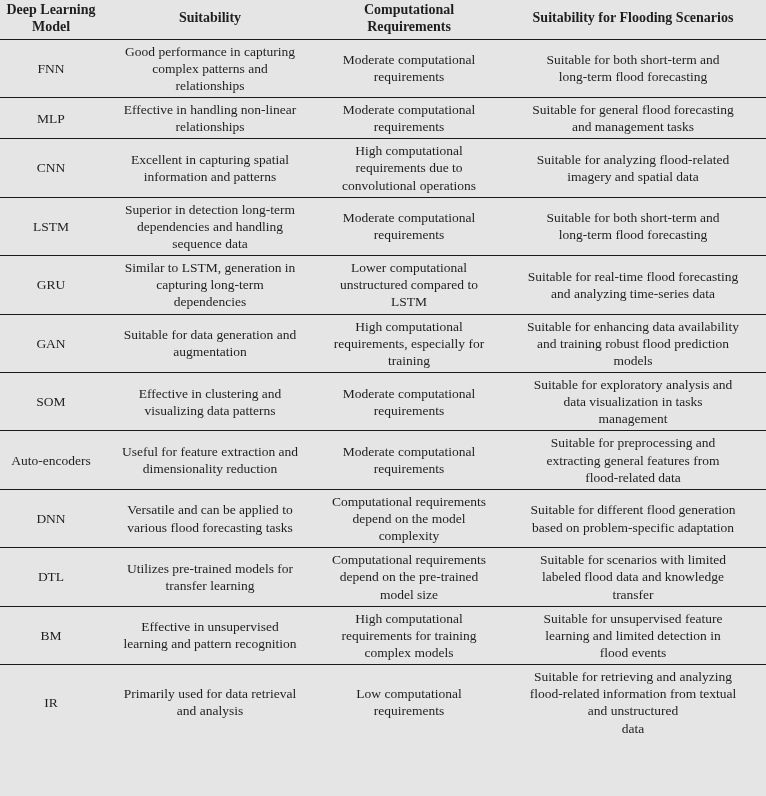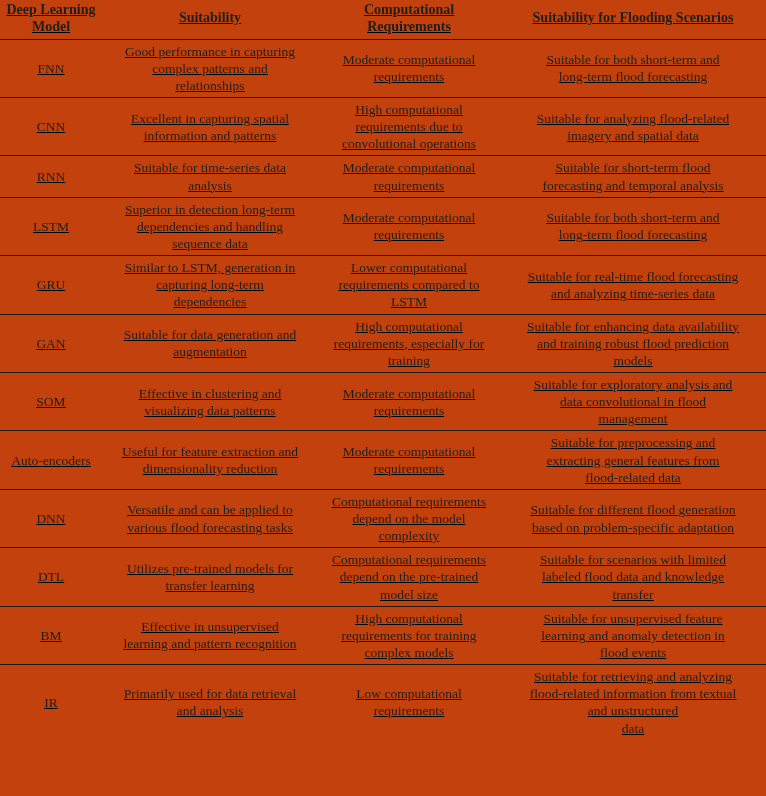--- a/index.html
+++ b/index.html
@@ -3,23 +3,22 @@
 <meta charset="utf-8">
 <style>
   html, body {
     margin: 0;
     padding: 0;
     background: #ffffff;
   }
   .page {
     width: 766px;
     min-height: 796px;
-    background: #c2410c;
+    background: #e5e5e5;
     box-sizing: border-box;
-    text-decoration: underline;
   }
   table.dl-table {
     width: 766px;
     border-collapse: collapse;
     table-layout: fixed;
     font-family: "Liberation Serif", "DejaVu Serif", serif;
     color: #1f1f1f;
   }
   col.c1 { width: 102px; }
   col.c2 { width: 216px; }
@@ -74,55 +73,55 @@
         <td>FNN</td>
         <td>Good performance in capturing
 complex patterns and
 relationships</td>
         <td>Moderate computational
 requirements</td>
         <td>Suitable for both short-term and
 long-term flood forecasting</td>
       </tr>
       <tr>
+        <td>MLP</td>
+        <td>Effective in handling non-linear
+relationships</td>
+        <td>Moderate computational
+requirements</td>
+        <td>Suitable for general flood forecasting
+and management tasks</td>
+      </tr>
+      <tr>
         <td>CNN</td>
         <td>Excellent in capturing spatial
 information and patterns</td>
         <td>High computational
 requirements due to
 convolutional operations</td>
         <td>Suitable for analyzing flood-related
 imagery and spatial data</td>
       </tr>
       <tr>
-        <td>RNN</td>
-        <td>Suitable for time-series data
-analysis</td>
-        <td>Moderate computational
-requirements</td>
-        <td>Suitable for short-term flood
-forecasting and temporal analysis</td>
-      </tr>
-      <tr>
         <td>LSTM</td>
         <td>Superior in detection long-term
 dependencies and handling
 sequence data</td>
         <td>Moderate computational
 requirements</td>
         <td>Suitable for both short-term and
 long-term flood forecasting</td>
       </tr>
       <tr>
         <td>GRU</td>
         <td>Similar to LSTM, generation in
 capturing long-term
 dependencies</td>
         <td>Lower computational
-requirements compared to
+unstructured compared to
 LSTM</td>
         <td>Suitable for real-time flood forecasting
 and analyzing time-series data</td>
       </tr>
       <tr>
         <td>GAN</td>
         <td>Suitable for data generation and
 augmentation</td>
         <td>High computational
 requirements, especially for
@@ -131,21 +130,21 @@
 and training robust flood prediction
 models</td>
       </tr>
       <tr>
         <td>SOM</td>
         <td>Effective in clustering and
 visualizing data patterns</td>
         <td>Moderate computational
 requirements</td>
         <td>Suitable for exploratory analysis and
-data convolutional in flood
+data visualization in tasks
 management</td>
       </tr>
       <tr>
         <td>Auto-encoders</td>
         <td>Useful for feature extraction and
 dimensionality reduction</td>
         <td>Moderate computational
 requirements</td>
         <td>Suitable for preprocessing and
 extracting general features from
@@ -173,21 +172,21 @@
 transfer</td>
       </tr>
       <tr>
         <td>BM</td>
         <td>Effective in unsupervised
 learning and pattern recognition</td>
         <td>High computational
 requirements for training
 complex models</td>
         <td>Suitable for unsupervised feature
-learning and anomaly detection in
+learning and limited detection in
 flood events</td>
       </tr>
       <tr>
         <td>IR</td>
         <td>Primarily used for data retrieval
 and analysis</td>
         <td>Low computational
 requirements</td>
         <td>Suitable for retrieving and analyzing
 flood-related information from textual

